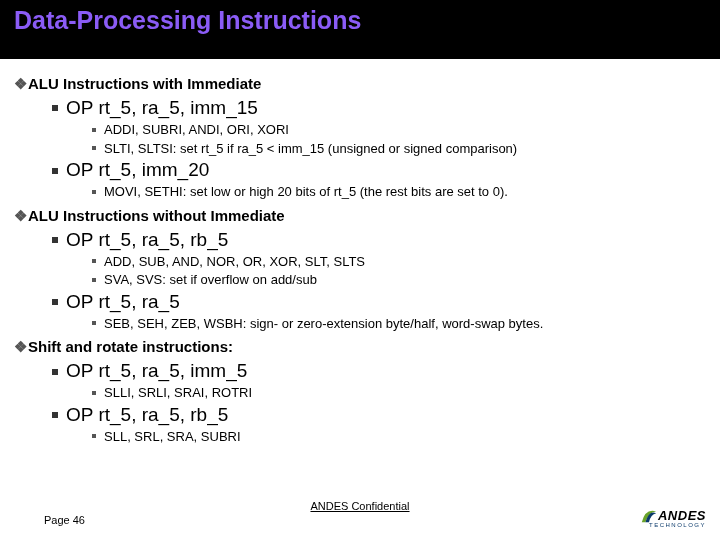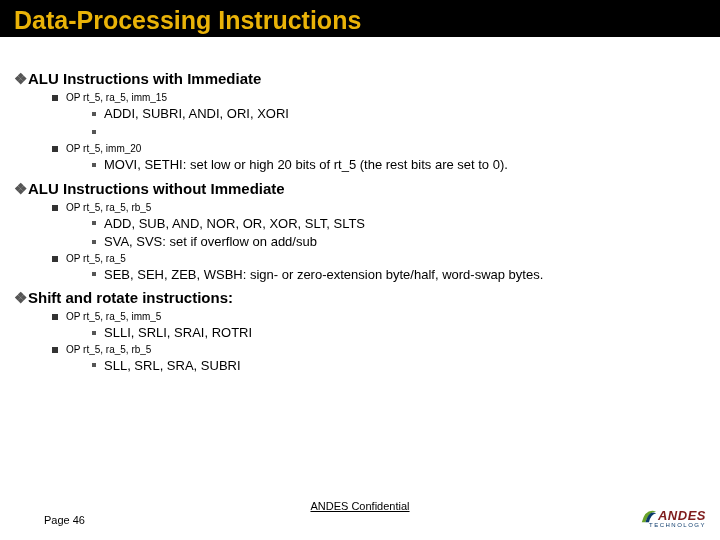--- a/index.html
+++ b/index.html
@@ -8,27 +8,27 @@
     width: 720px;
     height: 540px;
     font-family: Arial, Helvetica, sans-serif;
     background: #fff;
     color: #000;
     position: relative;
     overflow: hidden;
   }
   .title-bar {
     background: #000;
-    color: #eab308;
-    padding: 6px 14px 2px 14px;
+    color: #8b5cf6;
+    padding: 6px 14px 24px 14px;
     font-size: 25px;
     font-weight: bold;
   }
   .content {
-    padding: 27px 14px 0 14px;
+    padding: 10px 14px 0 14px;
   }
   .diamond {
     display: inline-block;
     width: 8px;
     text-align: center;
     color: #555;
     margin-right: 6px;
   }
   .square {
     display: inline-block;
@@ -45,21 +45,21 @@
     background: #555;
     margin: 0 8px 2px 0;
     vertical-align: middle;
   }
   .lvl1 {
     font-size: 15px;
     font-weight: bold;
     margin: 6px 0 4px 0;
   }
   .lvl2 {
-    font-size: 10px;
+    font-size: 19px;
     margin: 2px 0 2px 38px;
   }
   .lvl3 {
     font-size: 13px;
     margin: 1px 0 1px 78px;
     line-height: 1.35;
   }
   .footer {
     position: absolute;
     bottom: 14px;
@@ -87,21 +87,21 @@
   }
   .logo .swoosh {
     width: 18px;
     height: 18px;
     display: inline-block;
     vertical-align: middle;
   }
   .logo .name {
     font-weight: bold;
     font-style: italic;
-    color: #7f1d1d;
+    color: #000000;
     font-size: 13px;
     letter-spacing: 0.5px;
     vertical-align: middle;
   }
   .logo .tech {
     display: block;
     font-size: 6px;
     color: #0b3a6b;
     letter-spacing: 1.5px;
     text-align: right;
@@ -113,21 +113,21 @@
 
 <div class="title-bar">Data-Processing Instructions</div>
 
 <div class="content">
 
   <div class="lvl1">
     <span class="diamond">❖</span><span>ALU Instructions with Immediate</span>
   </div>
   <div class="lvl2"><span class="square"></span><span>OP  rt_5, ra_5, imm_15</span></div>
   <div class="lvl3"><span class="dot"></span><span>ADDI, SUBRI, ANDI, ORI, XORI</span></div>
-  <div class="lvl3"><span class="dot"></span></div>
+  <div class="lvl3"><span class="dot"></span><span>SLTI, SLTSI: set rt_5 if ra_5 &lt; imm_15 (unsigned or signed comparison)</span></div>
   <div class="lvl2"><span class="square"></span><span>OP  rt_5, imm_20</span></div>
   <div class="lvl3"><span class="dot"></span><span>MOVI, SETHI: set low or high 20 bits of rt_5 (the rest bits are set to 0).</span></div>
 
   <div class="lvl1">
     <span class="diamond">❖</span><span>ALU Instructions without Immediate</span>
   </div>
   <div class="lvl2"><span class="square"></span><span>OP  rt_5, ra_5, rb_5</span></div>
   <div class="lvl3"><span class="dot"></span><span>ADD, SUB, AND, NOR, OR, XOR, SLT, SLTS</span></div>
   <div class="lvl3"><span class="dot"></span><span>SVA, SVS: set if overflow on add/sub</span></div>
   <div class="lvl2"><span class="square"></span><span>OP  rt_5, ra_5</span></div>

